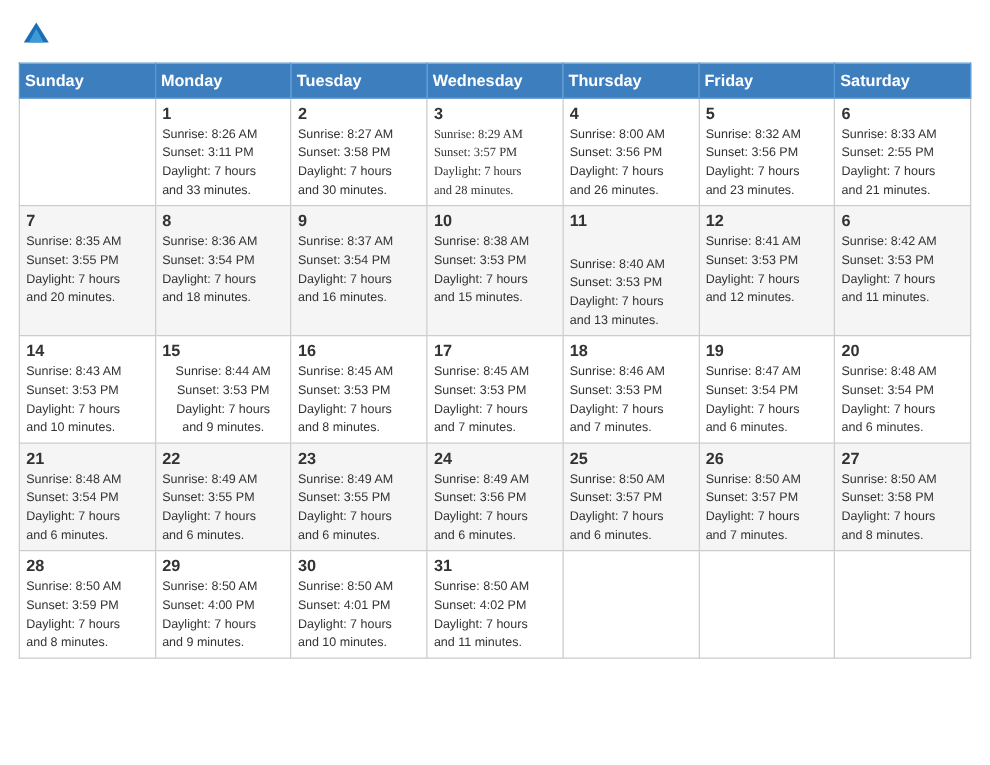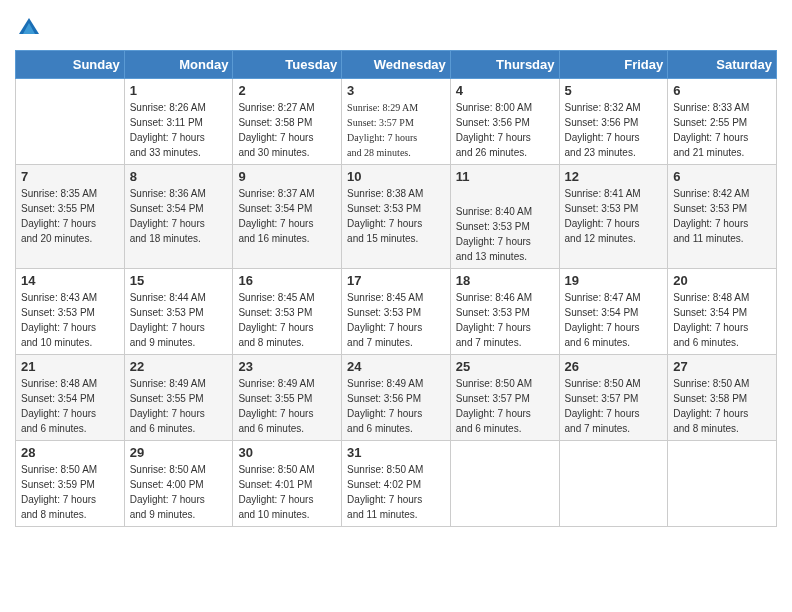--- a/index.html
+++ b/index.html
@@ -56,21 +56,21 @@
     table {
       width: 100%;
       border-collapse: collapse;
       table-layout: fixed;
     }
     thead tr th {
       background-color: #3d7ebf;
       color: #fff;
       font-size: 13px;
       padding: 6px 4px;
-      text-align: right;
+      text-align: left;
       border: 1px solid #5a9ad4;
     }
     tbody tr td {
       border: 1px solid #ccc;
       vertical-align: top;
       padding: 4px 5px;
       font-size: 10.5px;
       color: #333;
       background: #fff;
       height: 85px;
@@ -226,21 +226,21 @@
       <tr>
         <td>
           <span class="day-num">14</span>
           <div class="day-info" style="white-space: pre-line;">Sunrise: 8:43 AM
 Sunset: 3:53 PM
 Daylight: 7 hours
 and 10 minutes.</div>
         </td>
         <td>
           <span class="day-num">15</span>
-          <div class="day-info" style="white-space: pre-line;">Sunrise: 8:44 AM
+          <div class="day-info" style="white-space: pre-line; text-align: center;">Sunrise: 8:44 AM
 Sunset: 3:53 PM
 Daylight: 7 hours
 and 9 minutes.</div>
         </td>
         <td>
           <span class="day-num">16</span>
           <div class="day-info" style="white-space: pre-line;">Sunrise: 8:45 AM
 Sunset: 3:53 PM
 Daylight: 7 hours
 and 8 minutes.</div>

